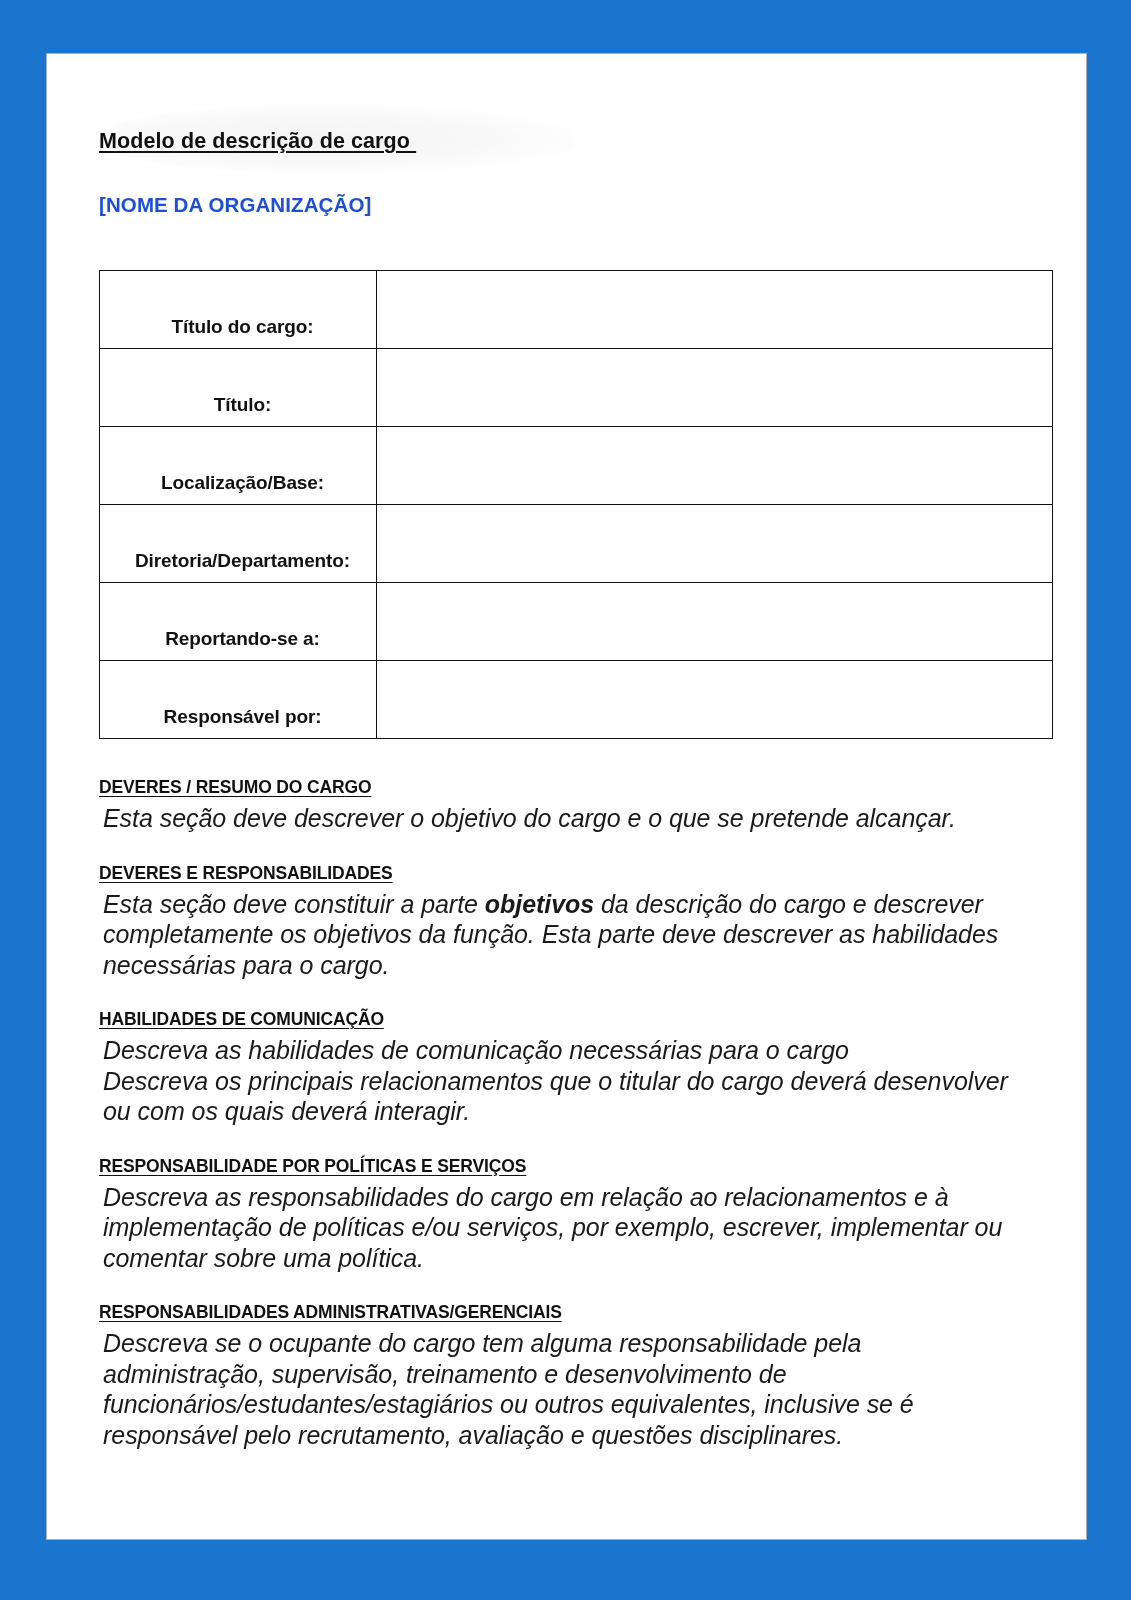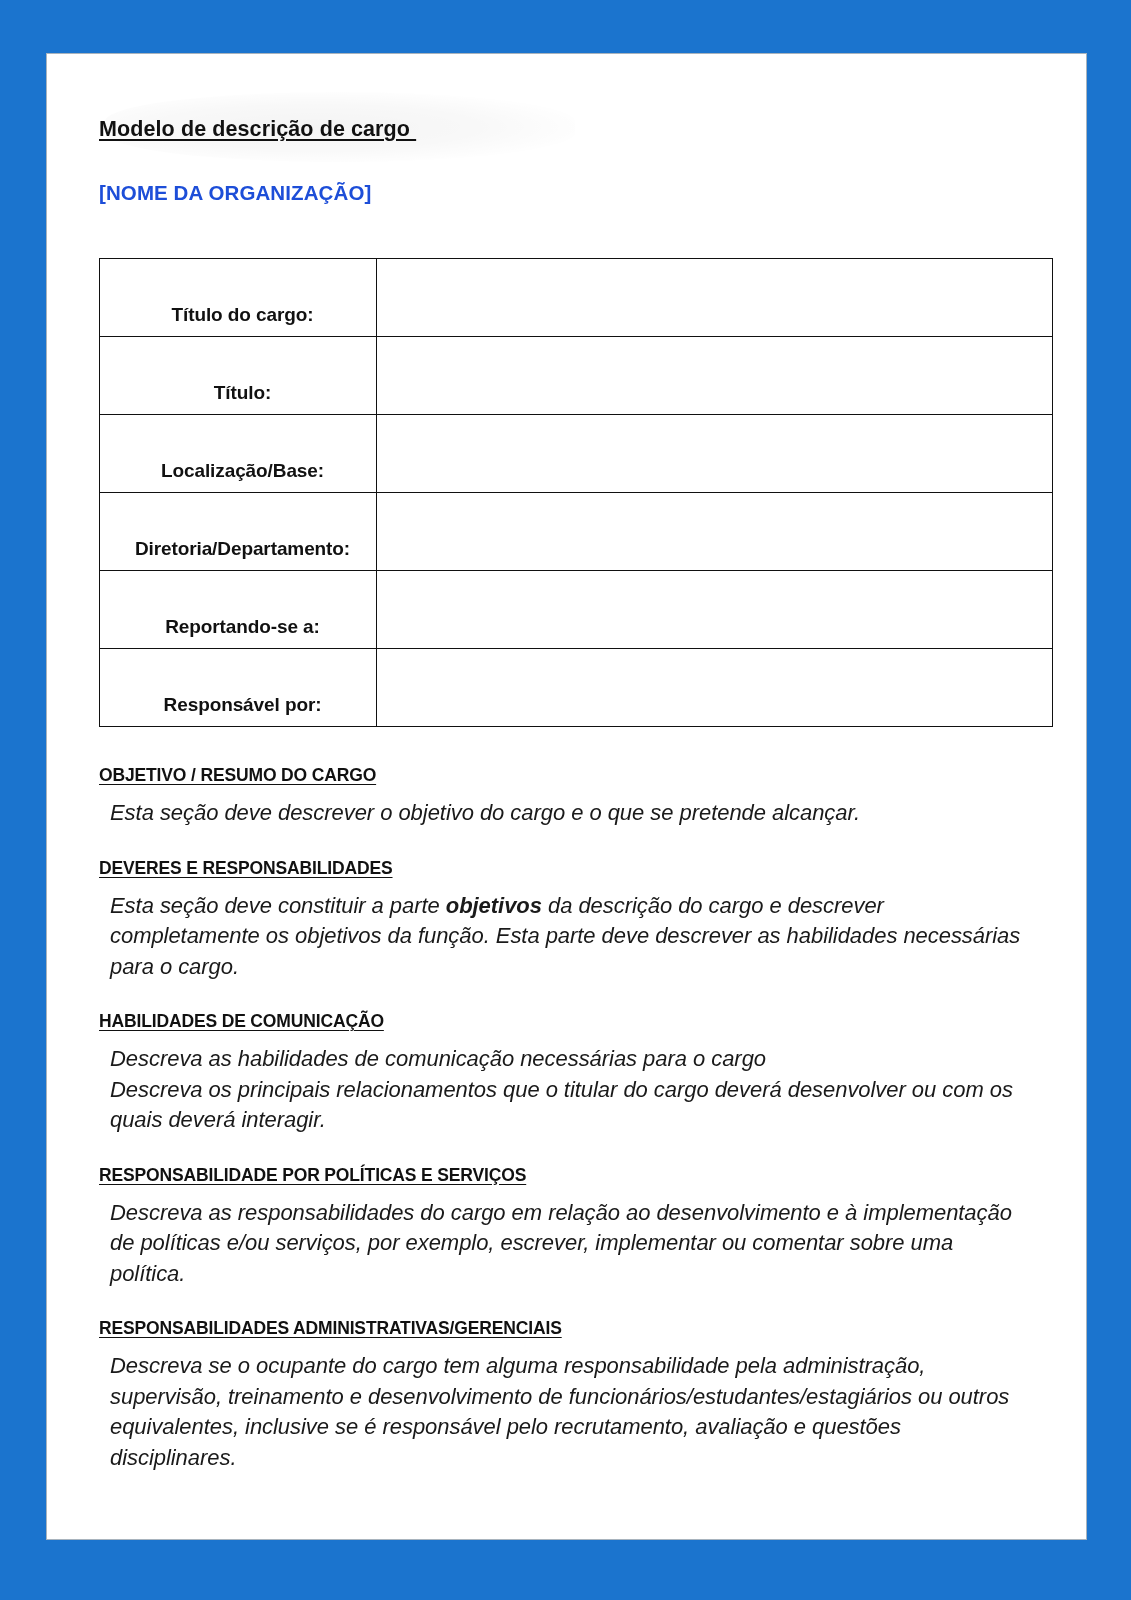--- a/index.html
+++ b/index.html
@@ -24,21 +24,21 @@
     width: 1041px;
     height: 1487px;
     background: #ffffff;
     border: 1px solid #a8b3bd;
     box-shadow: 0 0 0 0 rgba(0,0,0,0);
   }
 
   #page-body {
     position: absolute;
     left: 52px;
-    top: 46px;
+    top: 58px;
     width: 948px;
   }
 
   
   .doc-title-wrap {
     position: relative;
     height: 56px;
   }
   .smudge {
     position: absolute;
@@ -109,25 +109,25 @@
     font-size: 17.5px;
     font-weight: bold;
     color: #111111;
     text-decoration: underline;
     text-underline-offset: 2.5px;
     letter-spacing: -0.15px;
     margin: 0 0 2px 0;
     line-height: 24px;
   }
   .section-body {
-    font-size: 22px;
+    font-size: 25px;
     font-style: italic;
     color: #1a1a1a;
     line-height: 30.5px;
-    margin: 11px;
+    margin: 4px;
     letter-spacing: -0.05px;
     max-width: 912px;
   }
   .section-body b,
   .section-body strong {
     font-weight: bold;
     font-style: italic;
   }
   .section-body .line { display: block; }
 </style>
@@ -169,40 +169,40 @@
         <tr>
           <td class="label-cell">Responsável por:</td>
           <td class="value-cell"></td>
         </tr>
       </tbody>
     </table>
 
     <div id="sections">
 
       <div class="section">
-        <div class="section-heading">OBJETIVO / RESUMO DO CARGO</div>
+        <div class="section-heading">DEVERES / RESUMO DO CARGO</div>
         <p class="section-body">Esta seção deve descrever o objetivo do cargo e o que se pretende alcançar.</p>
       </div>
 
       <div class="section">
         <div class="section-heading">DEVERES E RESPONSABILIDADES</div>
         <p class="section-body"><span>Esta seção deve constituir a parte </span><b>objetivos</b><span> da descrição do cargo e descrever completamente os objetivos da função. Esta parte deve descrever as habilidades necessárias para o cargo.</span></p>
       </div>
 
       <div class="section">
         <div class="section-heading">HABILIDADES DE COMUNICAÇÃO</div>
         <p class="section-body">
             <span class="line">Descreva as habilidades de comunicação necessárias para o cargo</span>
             <span class="line">Descreva os principais relacionamentos que o titular do cargo deverá desenvolver ou com os quais deverá interagir.</span>
           </p>
       </div>
 
       <div class="section">
         <div class="section-heading">RESPONSABILIDADE POR POLÍTICAS E SERVIÇOS</div>
-        <p class="section-body">Descreva as responsabilidades do cargo em relação ao desenvolvimento e à implementação de políticas e/ou serviços, por exemplo, escrever, implementar ou comentar sobre uma política.</p>
+        <p class="section-body">Descreva as responsabilidades do cargo em relação ao relacionamentos e à implementação de políticas e/ou serviços, por exemplo, escrever, implementar ou comentar sobre uma política.</p>
       </div>
 
       <div class="section">
         <div class="section-heading">RESPONSABILIDADES ADMINISTRATIVAS/GERENCIAIS</div>
         <p class="section-body">Descreva se o ocupante do cargo tem alguma responsabilidade pela administração, supervisão, treinamento e desenvolvimento de funcionários/estudantes/estagiários ou outros equivalentes, inclusive se é responsável pelo recrutamento, avaliação e questões disciplinares.</p>
       </div>
 
     </div>
   </div>
 </div>

